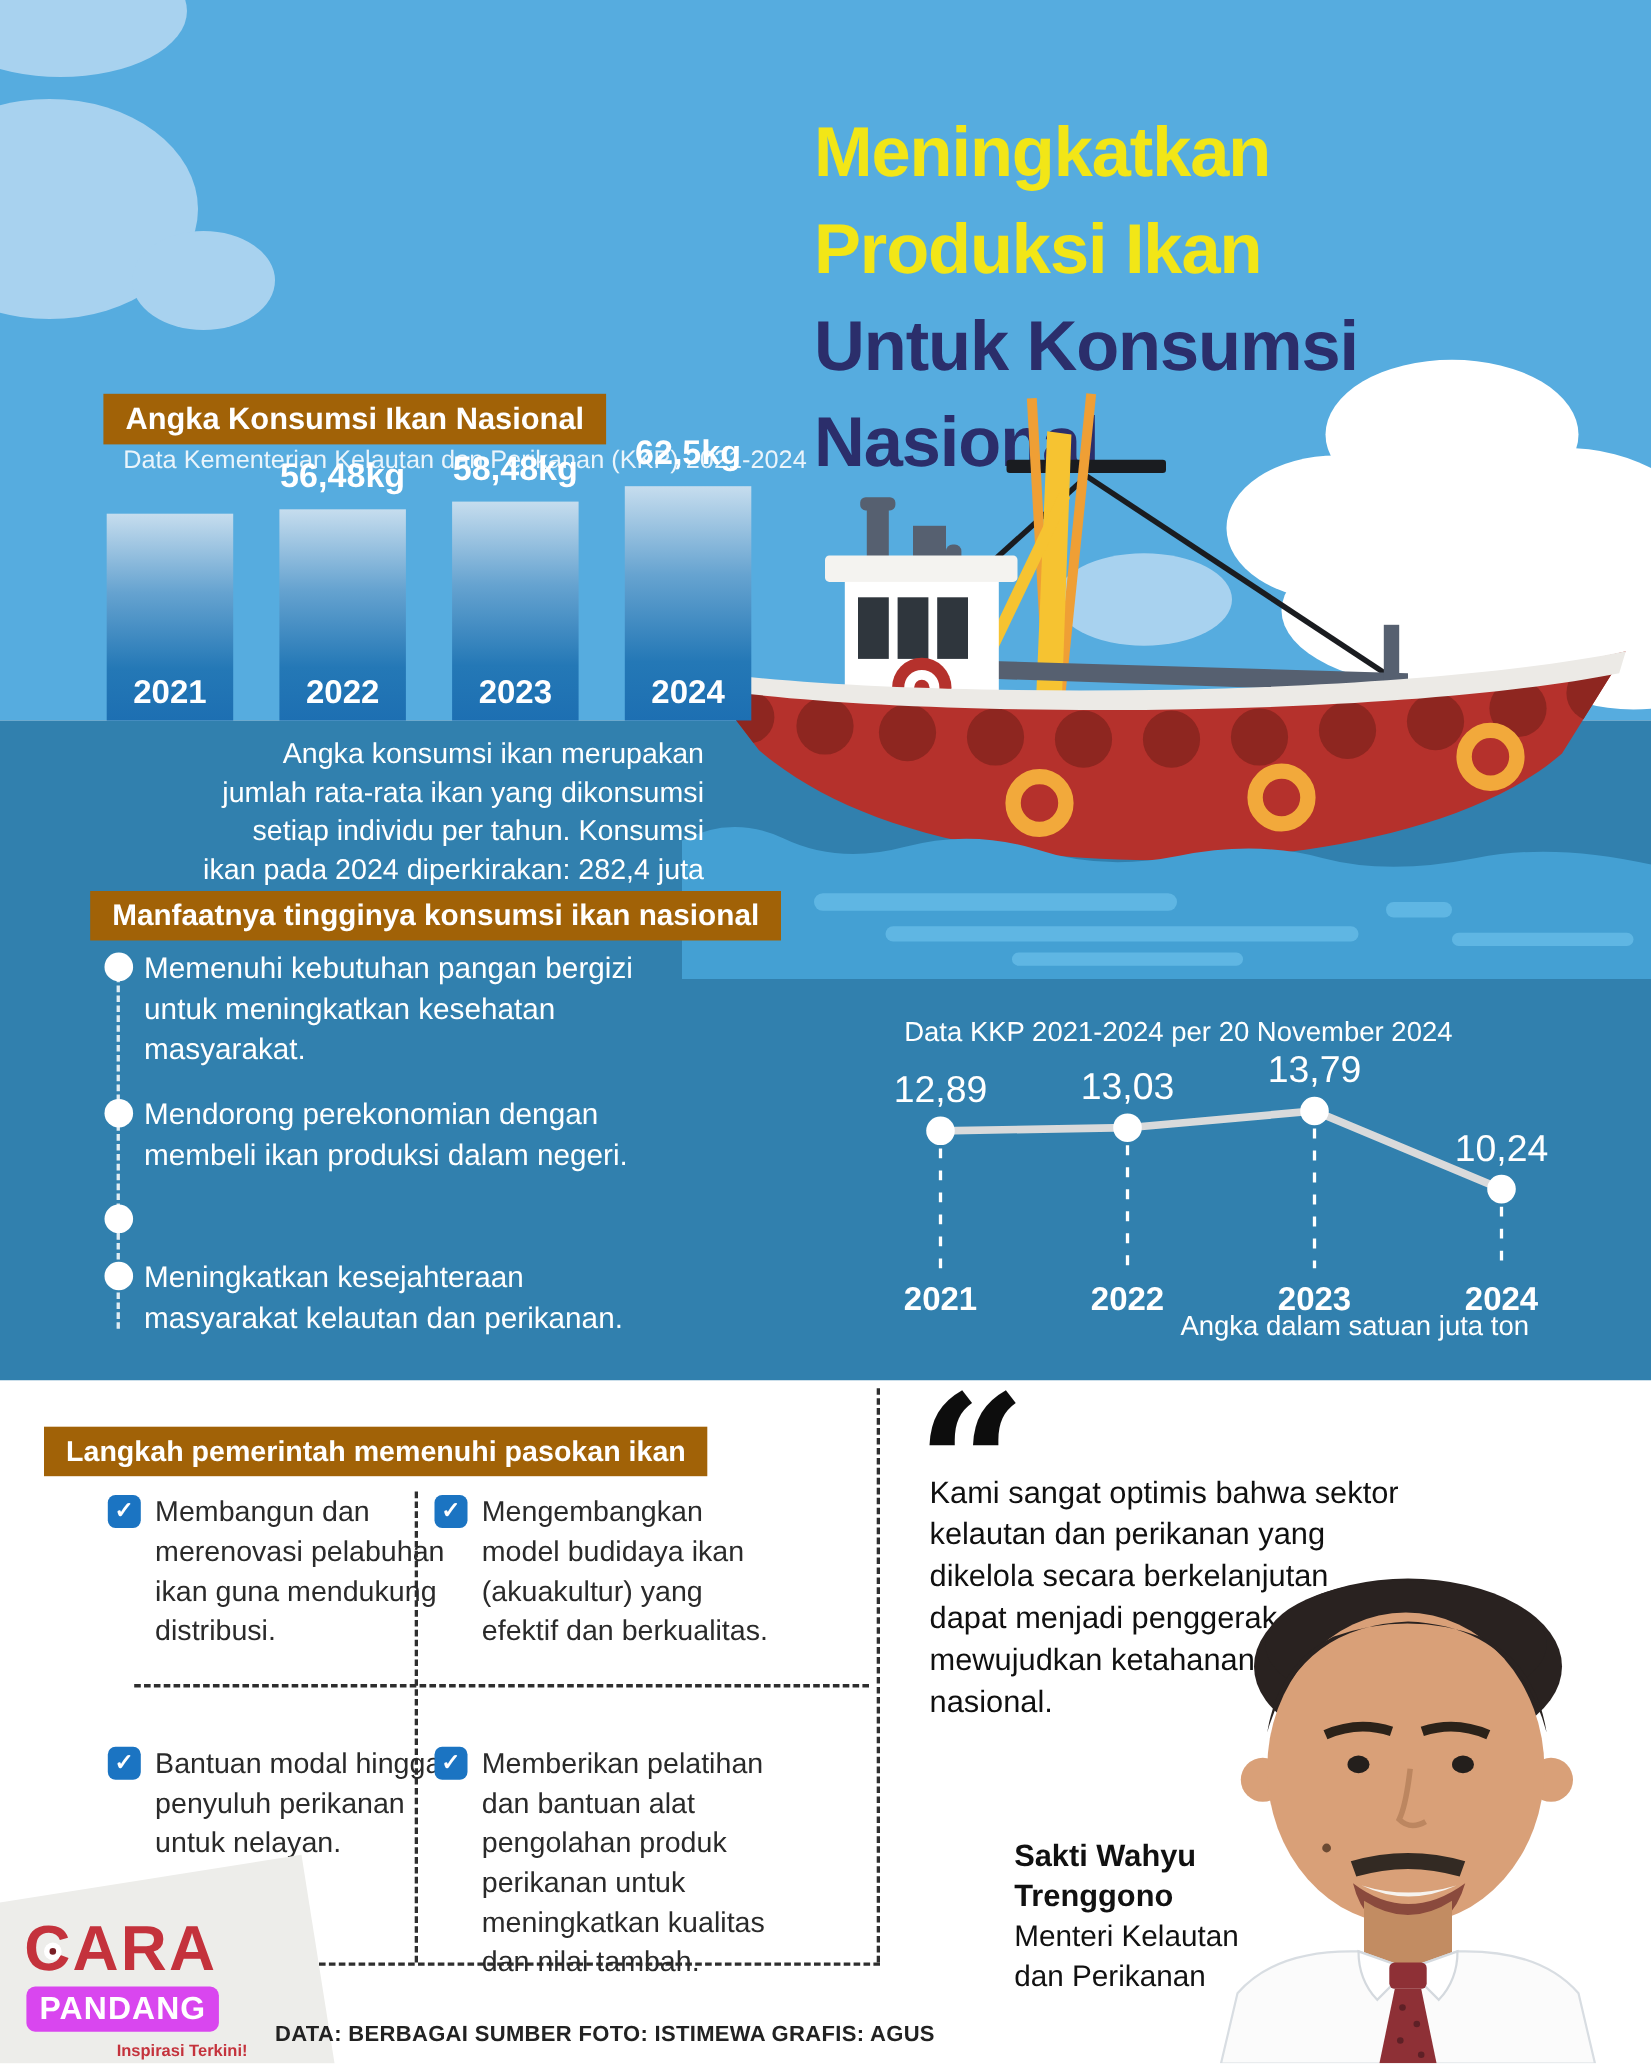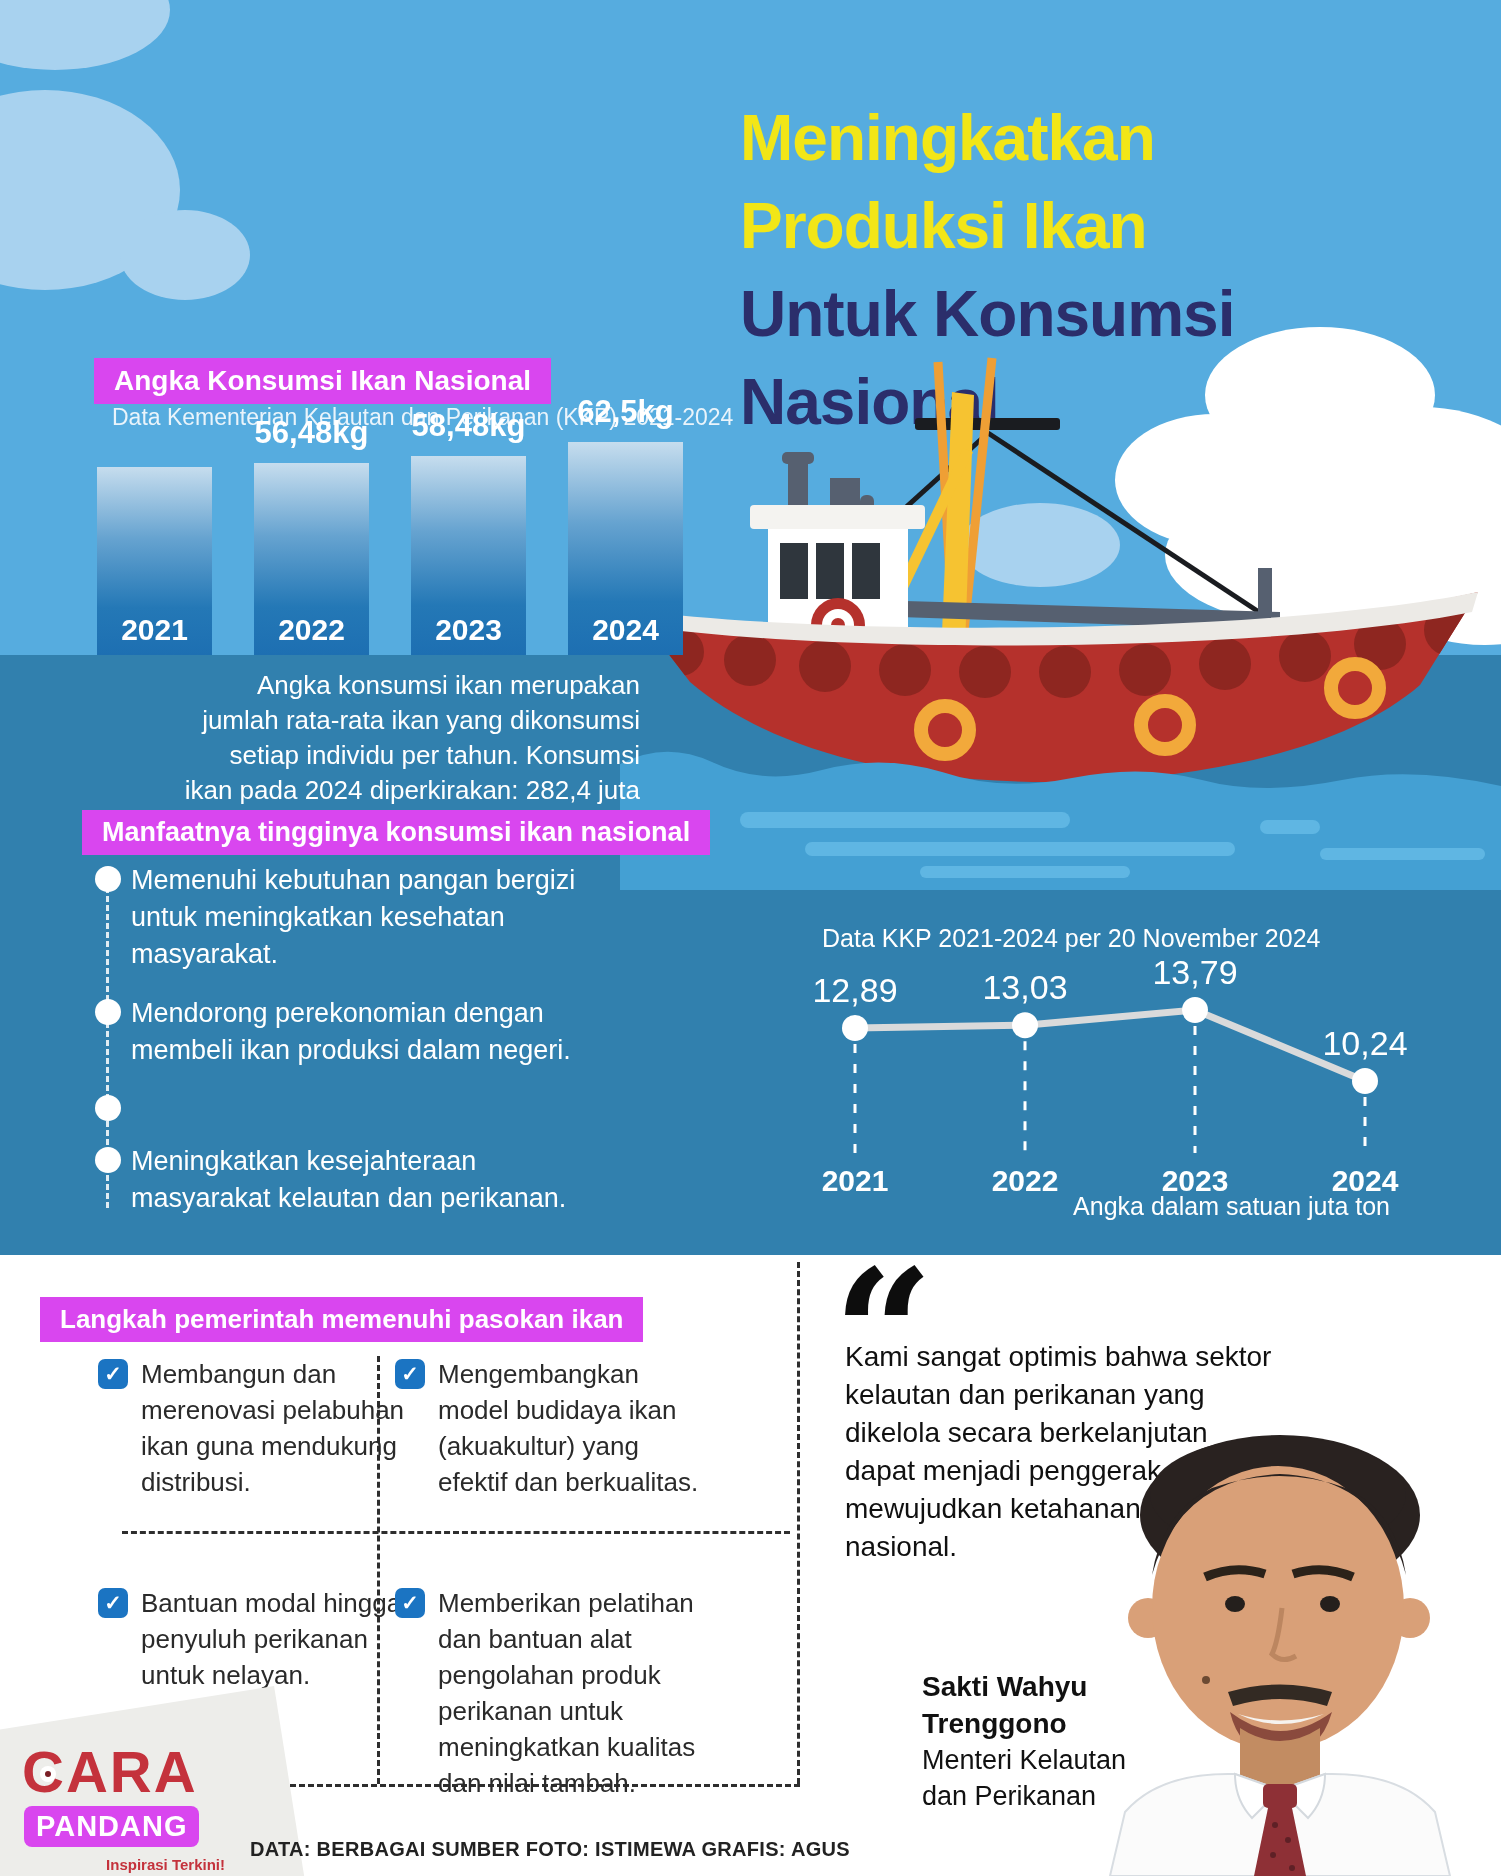--- a/index.html
+++ b/index.html
@@ -10,21 +10,21 @@
   .sea{position:absolute;left:0;top:655px;width:1501px;height:600px;background:#3180ae;}
   .bottom{position:absolute;left:0;top:1255px;width:1501px;height:621px;background:#ffffff;}
   .cloud{position:absolute;background:#a8d2ef;border-radius:50%;}
   
   .intro{position:absolute;left:85px;top:100px;width:560px;text-align:right;color:#fff;
          font-size:27px;line-height:37px;font-weight:bold;}
   .title{position:absolute;left:740px;top:78px;font-weight:800;font-size:64px;line-height:88px;letter-spacing:-1px;margin-top:16px;}
   .title .yellow{color:#f2e617;}
   .title .navy{color:#2b2e6b;}
   
-  .band{position:absolute;background:#d946ef;color:#fff;font-weight:bold;padding:7px 20px;}
+  .band{position:absolute;background:#a16207;color:#fff;font-weight:bold;padding:7px 20px;}
   .band-consumption{left:94px;top:358px;font-size:28px;}
   .band-benefits{left:82px;top:810px;font-size:27px;}
   .band-production{left:808px;top:875px;font-size:27px;}
   .band-steps{left:40px;top:1297px;font-size:26px;color:#fff;}
   .subtitle{position:absolute;color:#eaf4fb;font-size:23px;}
   .sub-consumption{left:112px;top:404px;}
   .sub-production{left:822px;top:924px;font-size:25px;color:#fff;}
   
   .bar-chart{position:absolute;left:97px;top:420px;width:586px;height:235px;}
   .bar{position:absolute;bottom:0;width:115px;height:100%;}

